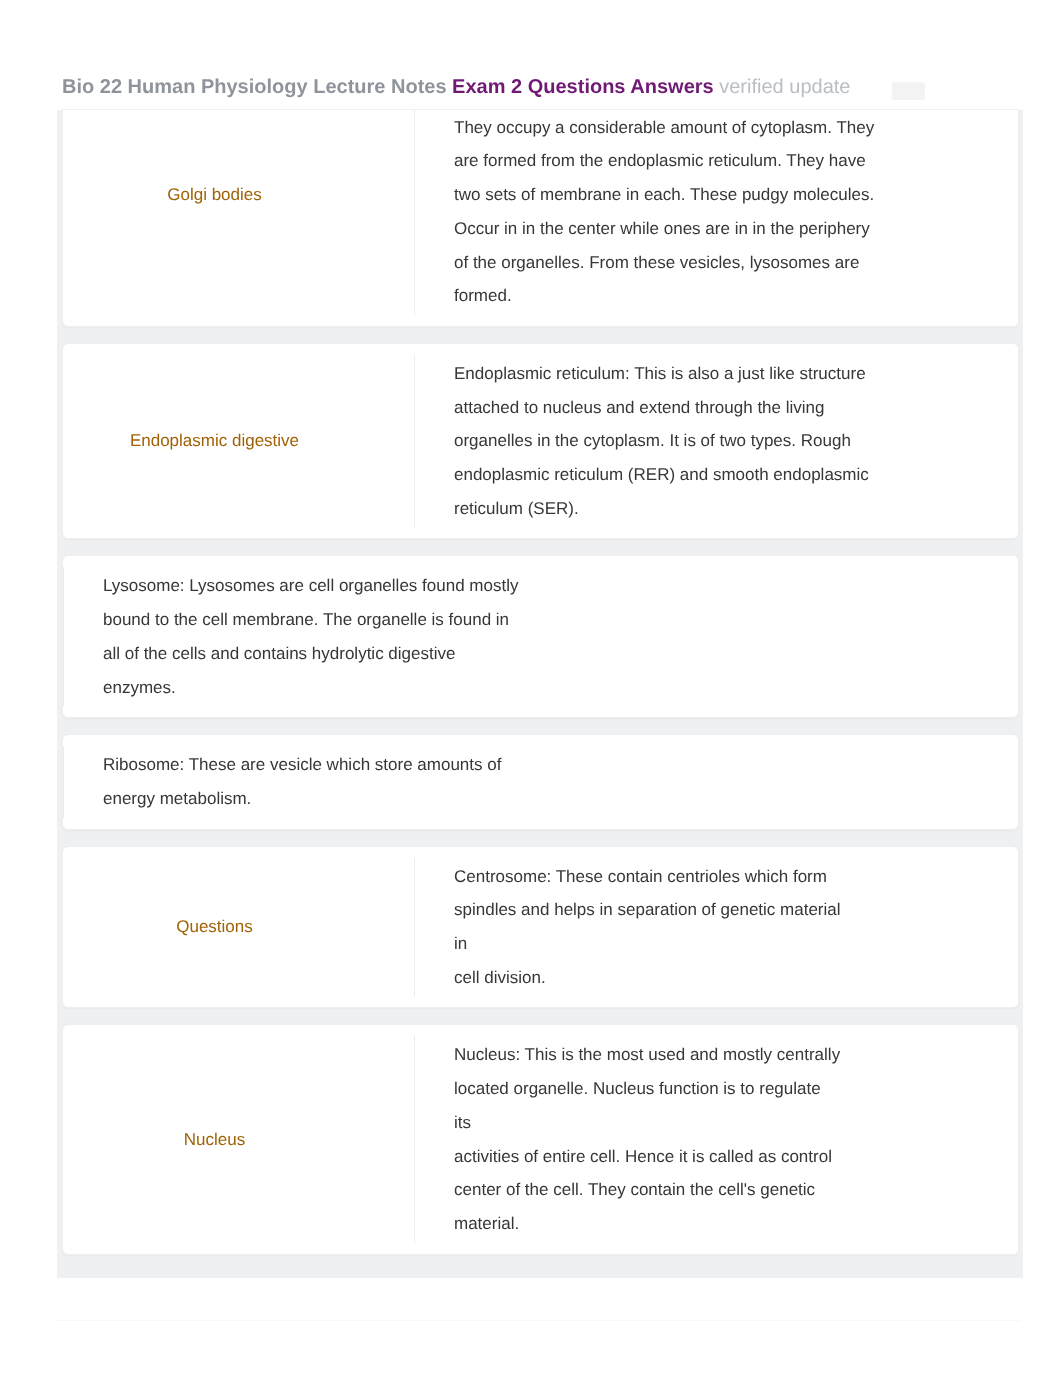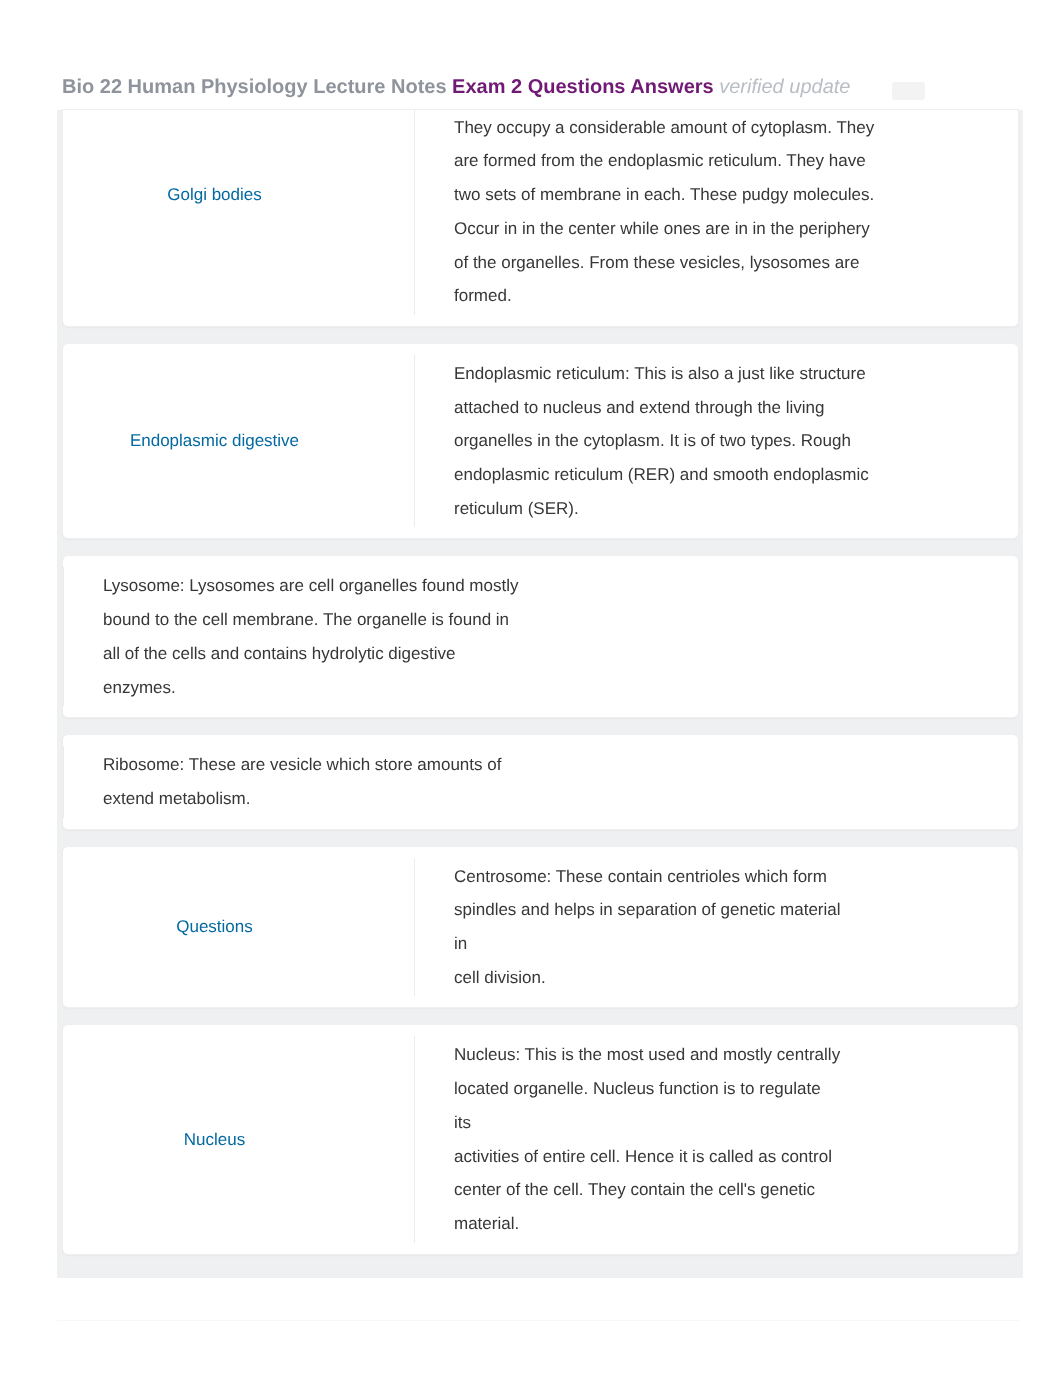--- a/index.html
+++ b/index.html
@@ -21,37 +21,37 @@
     border-radius:6px;
     box-shadow:0 1px 2px rgba(0,0,0,0.035);
     display:flex;
     margin-bottom:16px;
     box-sizing:border-box;
   }
   .term{
     width:351px;flex:0 0 351px;
     display:flex;align-items:center;justify-content:center;
     padding:13px 68px 13px 20px;box-sizing:border-box;
-    font-size:17px;color:#0369a1;text-align:center;line-height:33.7px;
+    font-size:17px;color:#a16207;text-align:center;line-height:33.7px;
   }
   .divider{width:1px;background:#ececec;margin:11px 0;}
   .def{
     flex:0 0 463px;padding:13px 0 13px 39px;box-sizing:border-box;
     font-size:17px;line-height:33.7px;color:#373737;
     white-space:pre-wrap;
   }
 
   .header-mask{position:absolute;left:0;top:0;width:1062px;height:110px;background:#fff;}
   .header-rule{position:absolute;left:62px;top:109px;width:957px;height:1px;background:#efefef;}
   .doc-title{
     position:absolute;left:62px;top:76px;width:980px;
     font-size:20px;line-height:22px;font-weight:700;color:#8f949c;white-space:nowrap;
   }
   .doc-title .hl{color:#701a75;}
-  .doc-title .light{font-weight:400;color:#b9bdc4;font-style:italic;}
+  .doc-title .light{font-weight:400;color:#b9bdc4;}
   .badge{
     position:absolute;left:892px;top:82px;width:33px;height:18px;
     background:#f3f3f4;border-radius:3px;
   }
   .footrule{position:absolute;left:57px;top:1320px;width:963px;height:1px;background:#f6f8f9;}
 </style>
 </head>
 <body>
 
 <div class="page">
@@ -66,21 +66,21 @@
         <div class="term">Endoplasmic digestive</div>
         <div class="divider"></div>
         <div class="def">Endoplasmic reticulum: This is also a just like structure attached to nucleus and extend through the living organelles in the cytoplasm. It is of two types. Rough endoplasmic reticulum (RER) and smooth endoplasmic reticulum (SER).</div>
       </div>
       <div class="card">
         <div class="divider"></div>
         <div class="def">Lysosome: Lysosomes are cell organelles found mostly bound to the cell membrane. The organelle is found in all of the cells and contains hydrolytic digestive enzymes.</div>
       </div>
       <div class="card">
         <div class="divider"></div>
-        <div class="def">Ribosome: These are vesicle which store amounts of extend metabolism.</div>
+        <div class="def">Ribosome: These are vesicle which store amounts of energy metabolism.</div>
       </div>
       <div class="card">
         <div class="term">Questions</div>
         <div class="divider"></div>
         <div class="def">Centrosome: These contain centrioles which form spindles and helps in separation of genetic material
 in
 cell division.</div>
       </div>
       <div class="card">
         <div class="term">Nucleus</div>

